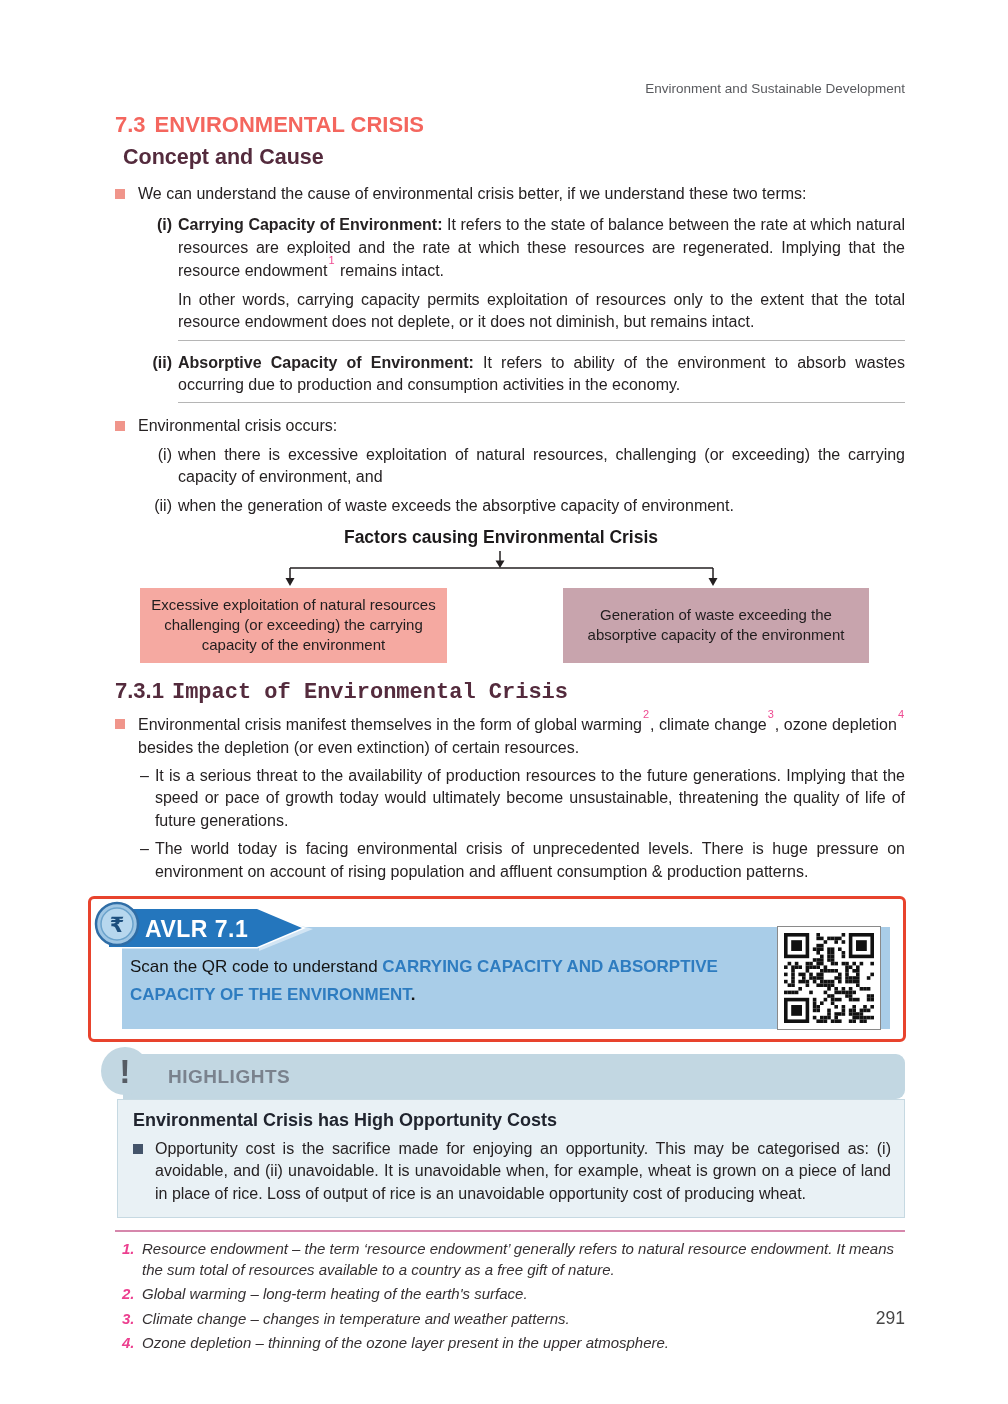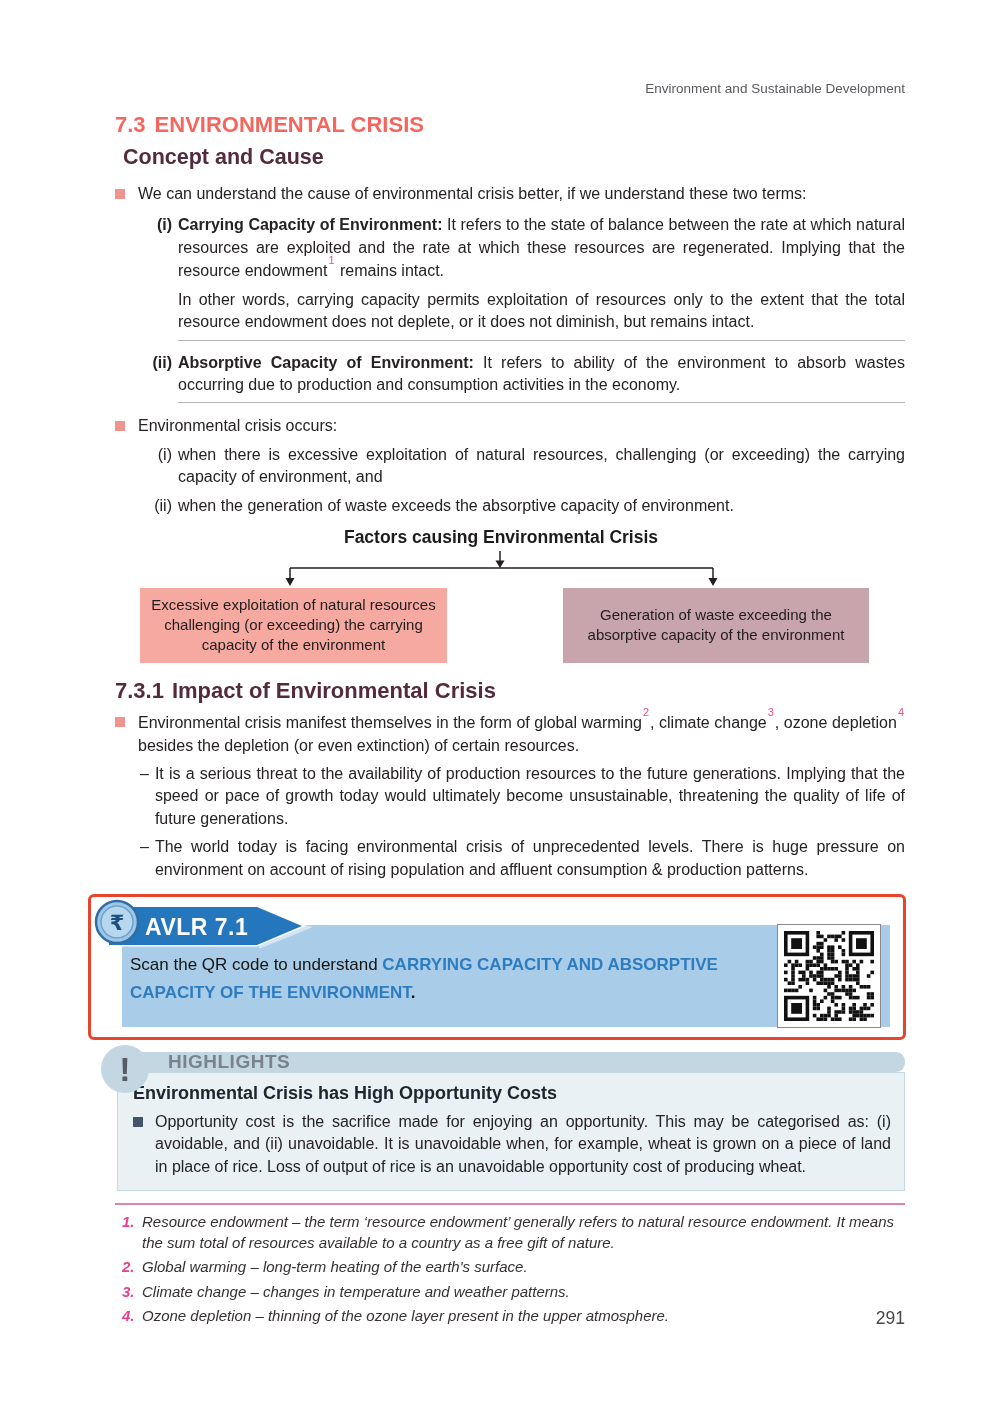--- a/index.html
+++ b/index.html
@@ -11,21 +11,21 @@
   p{margin:0;}
   .just{text-align:justify;}
   .body-text{font-size:16px;line-height:1.4;}
 
   .running-header{text-align:right;font-size:13.5px;color:#595a5e;line-height:1.4;}
 
   h1.section-title{margin:13px 0 0 0;font-size:22px;line-height:1.15;color:#f4665e;font-weight:bold;}
   h1.section-title .gap{margin-left:9px;}
   h2.concept{margin:8px 0 0 8px;font-size:21.5px;line-height:1.15;color:#542b3d;font-weight:bold;}
   h2.subsection{margin:15px 0 0 0;font-size:22px;line-height:1.15;color:#542b3d;font-weight:bold;}
-  h2.subsection .gap{margin-left:8px;}
+  h2.subsection .gap{margin-left:8px;font-family:Liberation Mono, monospace;}
 
   .bullet-row{display:flex;margin-top:11px;}
   .sq{flex:0 0 10px;height:10px;background:#f0958b;margin:6px 13px 0 0;}
 
   .term{display:flex;margin-top:9px;}
   .tmark{flex:0 0 57px;text-align:right;padding-right:6px;font-weight:bold;}
   .tbody{flex:1;}
   .tbody.underlined{border-bottom:1.5px solid #b5b5b5;padding-bottom:6px;}
   .tbody p + p{margin-top:6px;}
 
@@ -56,21 +56,21 @@
   .qr{position:absolute;right:9px;top:50%;transform:translateY(-50%);width:102px;height:102px;
       background:#fff;border:1px solid #8a8a8a;display:flex;align-items:center;justify-content:center;}
   .avlr-banner{position:absolute;left:18px;top:6px;}
   .avlr-coin{position:absolute;left:2px;top:1px;z-index:3;}
 
   
   .hl-wrap{position:relative;margin-top:12px;}
   .hl-icon{position:absolute;left:-14px;top:-7px;width:48px;height:48px;border-radius:50%;
            background:#c2d7e2;z-index:2;display:flex;align-items:center;justify-content:center;
            font-weight:bold;font-size:34px;color:#565c64;}
-  .hl-bar{margin-left:8px;height:20px;background:#c2d7e2;border-radius:0 9px 9px 0;
+  .hl-bar{margin-left:8px;height:45px;background:#c2d7e2;border-radius:0 9px 9px 0;
           display:flex;align-items:center;padding-left:45px;}
   .hl-bar .hl-title{font-weight:bold;font-size:19px;color:#7a828d;letter-spacing:0.5px;}
   .hl-box{margin-left:2px;background:#e9f1f5;border:1.5px solid #c6d9e2;padding:9px 13px 11px 15px;box-sizing:border-box;}
   .hl-box h3{margin:0;font-size:18px;color:#20242e;font-weight:bold;line-height:1.25;}
   .hl-row{display:flex;margin-top:6px;}
   .hl-sq{flex:0 0 10px;height:10px;background:#44546a;margin:6px 12px 0 0;}
   .hl-body{font-size:16px;line-height:1.42;}
 
   
   .fnotes{margin-top:12px;}

